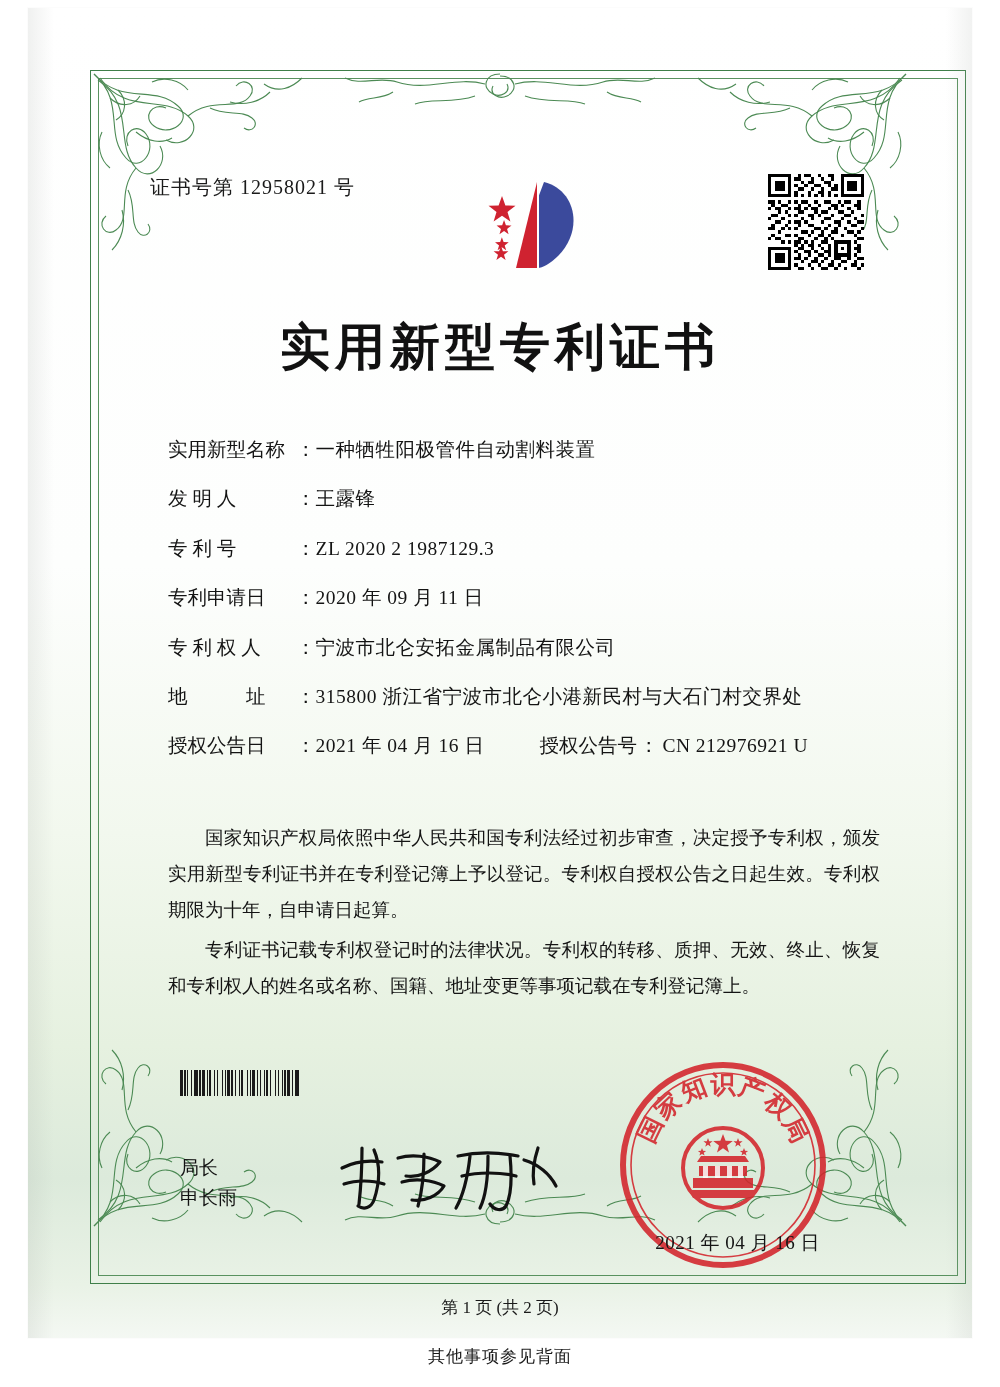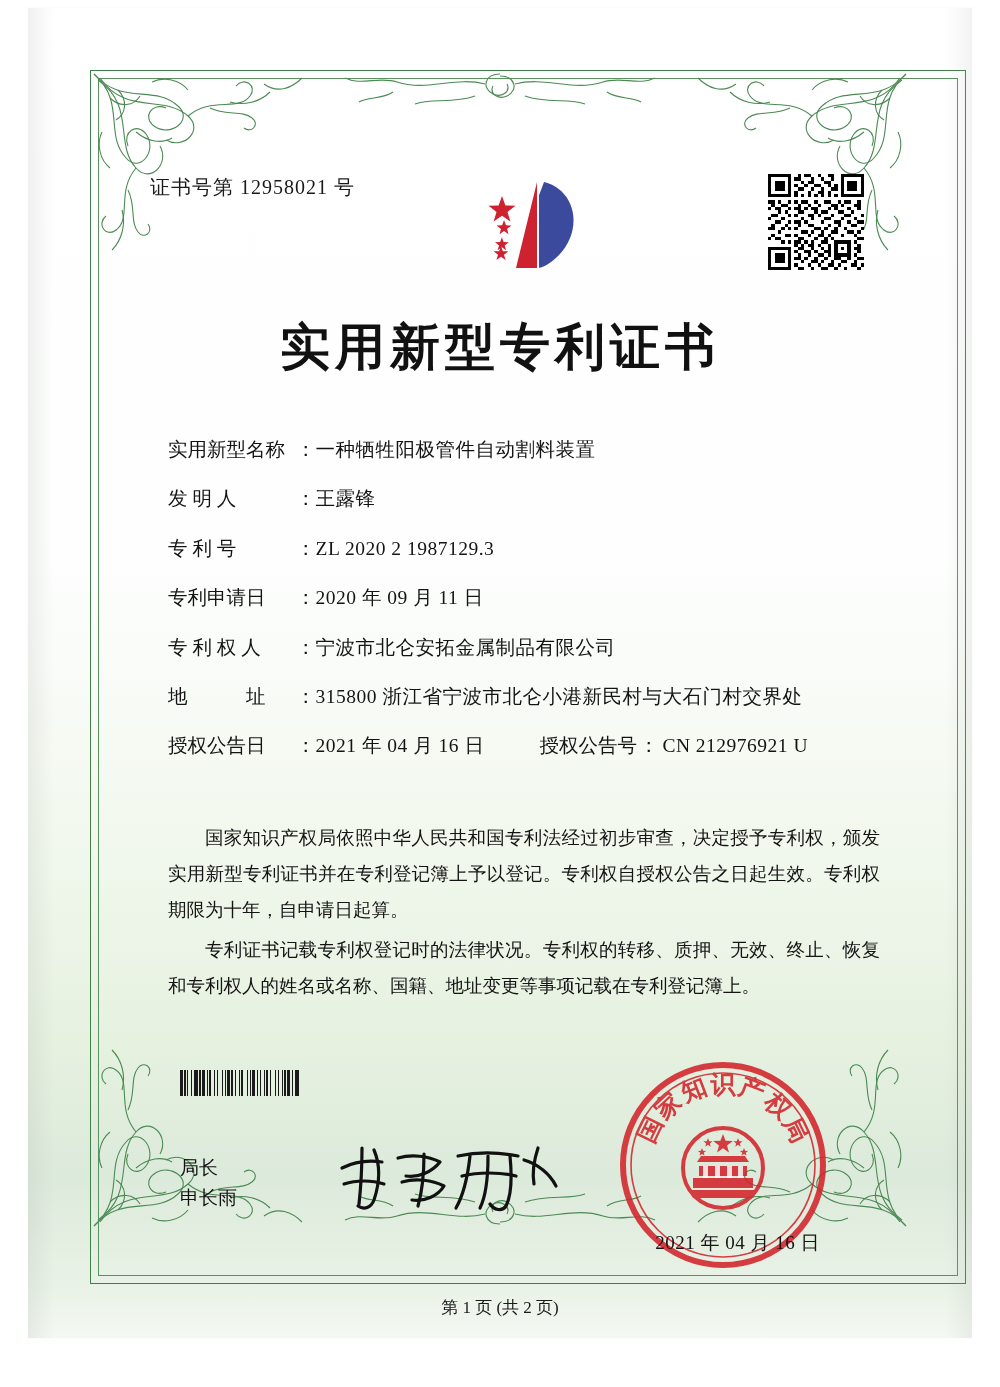--- a/index.html
+++ b/index.html
@@ -828,13 +828,14 @@
             <text transform="rotate(64 109 109) translate(109 30)" text-anchor="middle" dominant-baseline="middle">局</text>
           </g>
         </g>
       </svg>
     </div>
     <div class="seal-date">2021 年 04 月 16 日</div>
 
     <div class="page-no">第 1 页 (共 2 页)</div>
   </div>
 
+  <div class="back-note">其他事项参见背面</div>
 </div>
 
 </body></html>

